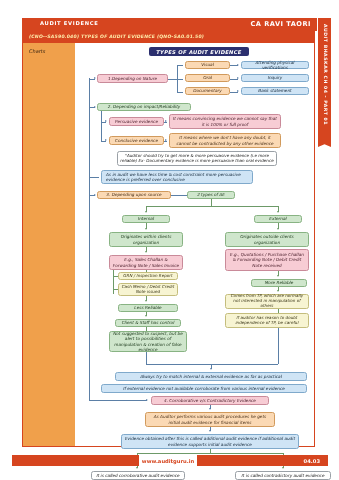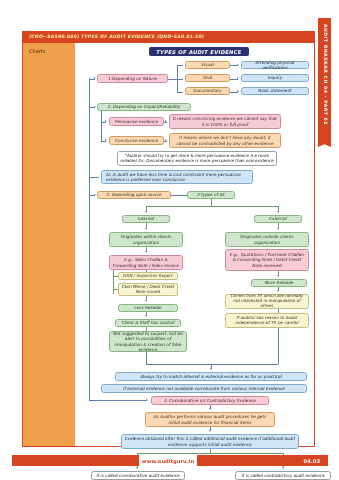--- a/index.html
+++ b/index.html
@@ -76,20 +76,24 @@
   .ar-d{border-left:1.6px solid transparent;border-right:1.6px solid transparent;
         border-top:2.6px solid #5b7fa6;}
   .ar-dg{border-left:1.6px solid transparent;border-right:1.6px solid transparent;
         border-top:2.6px solid #6d9a68;}
 </style>
 </head>
 <body>
 
 <div class="page">
 
+  <div class="topbar">
+    <div class="t1">AUDIT EVIDENCE</div>
+    <div class="t2">CA RAVI TAORI</div>
+  </div>
   <div class="notch"></div>
 
   <div class="vtab">
     <span>AUDIT BHASKAR CH 04 - PART 01</span>
   </div>
   <div class="vtail"></div>
 
   <div class="frame">
 
     <div class="subbar">

